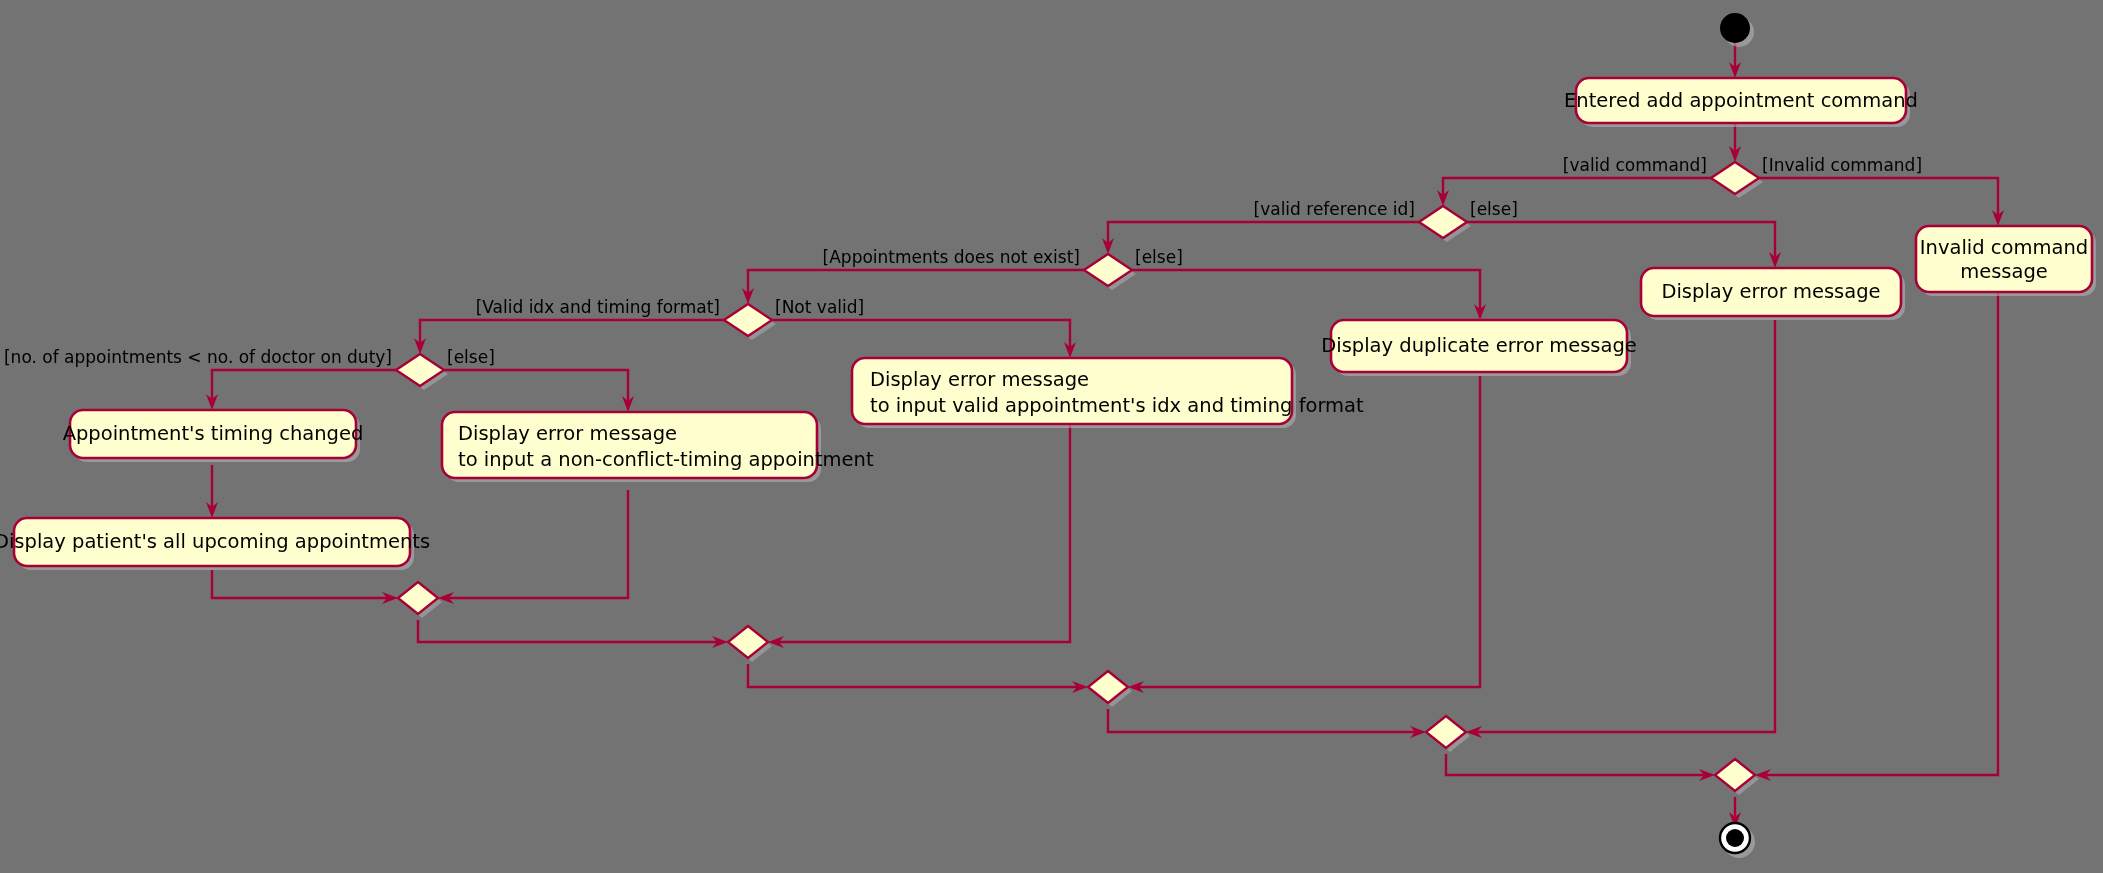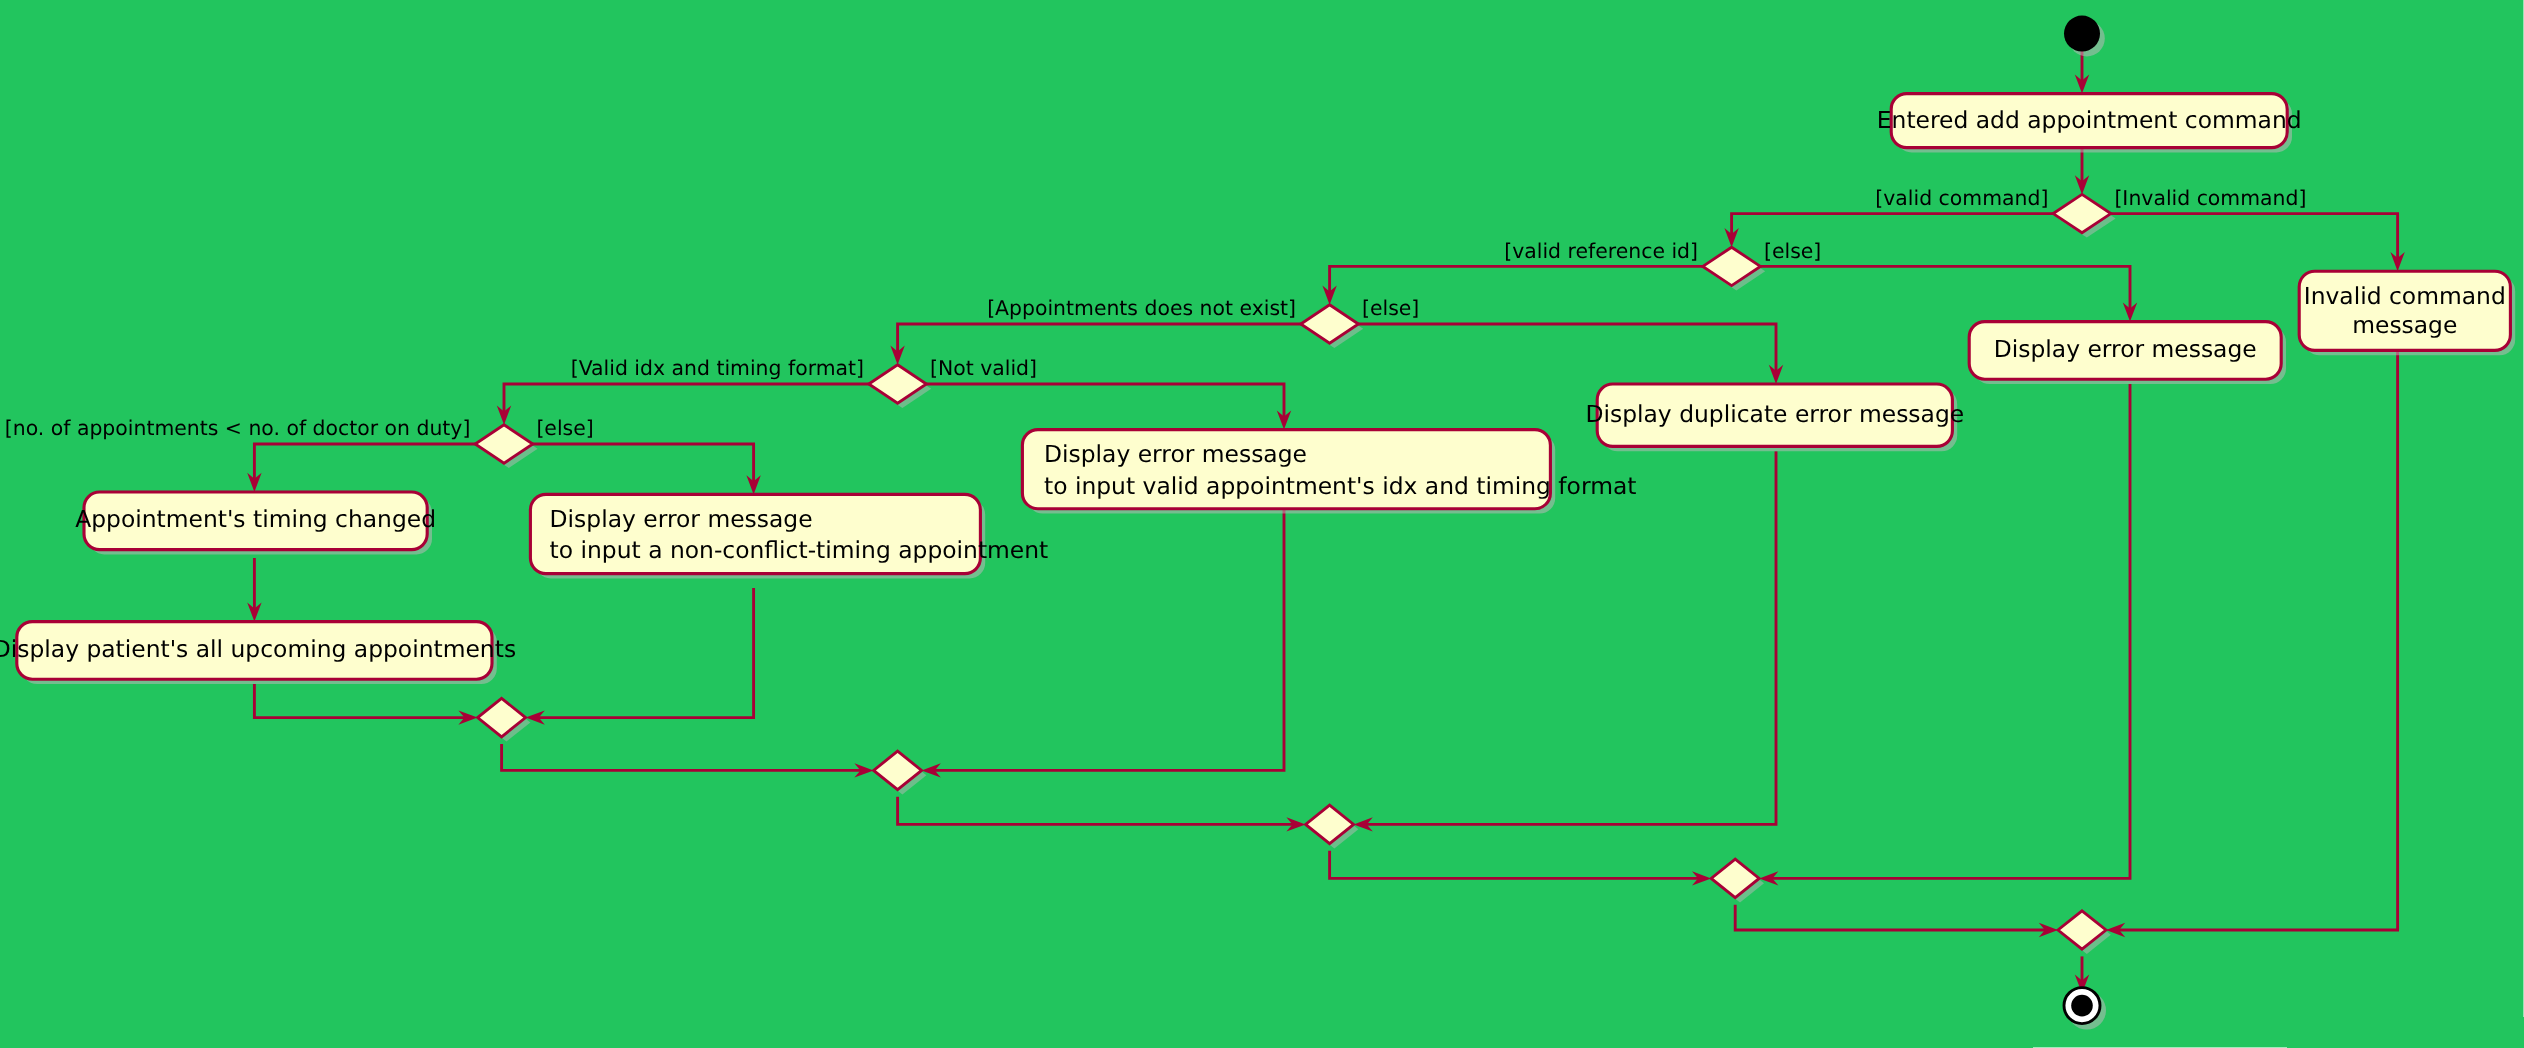--- a/index.html
+++ b/index.html
@@ -4,21 +4,21 @@
 <style>
   html, body {
     margin: 0;
     padding: 0;
     background: #FFFFFF;
   }
   #canvas-wrap {
     position: relative;
     width: 2103px;
     height: 873px;
-    background: #22c55e;
+    background: #737373;
     overflow: hidden;
     font-family: "DejaVu Sans", sans-serif;
   }
   svg#diagram {
     display: block;
     width: 2103px;
     height: 873px;
   }
   .edge {
     fill: none;

